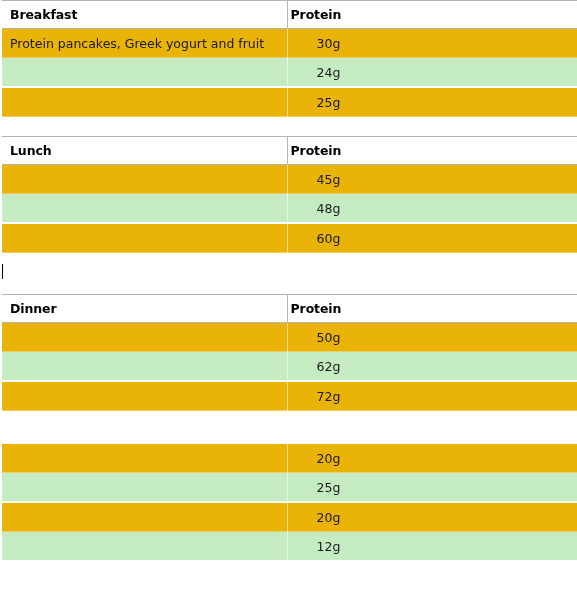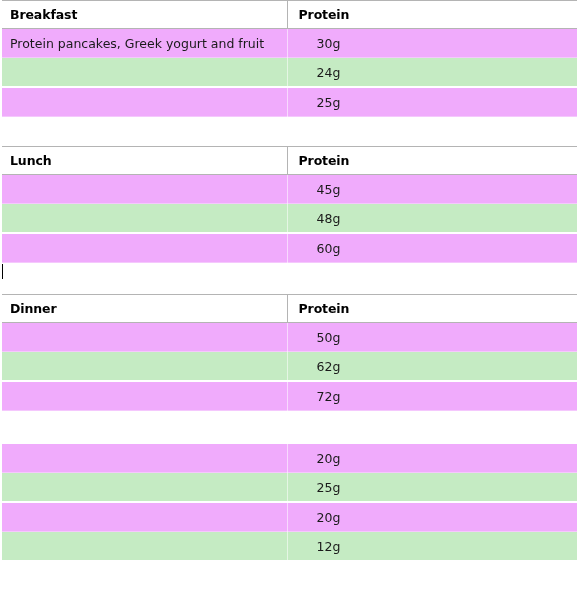--- a/index.html
+++ b/index.html
@@ -43,33 +43,33 @@
     background: #ffffff;
     height: 27px;
     border-top: 1px solid #b4b4b4;
     border-bottom: 1px solid #b4b4b4;
     font-size: 12.5px;
     font-weight: bold;
     color: #000000;
     letter-spacing: -0.1px;
   }
   tr.hdr td.name { border-right: 1px solid #b4b4b4; padding-left: 10px; }
-  tr.hdr td.val  { padding-left: 11px; }
+  tr.hdr td.val  { padding-left: 3px; }
 
   
   tr.row td {
     height: 28px;
     font-size: 12.5px;
     font-weight: normal;
     color: #1a1a1a;
   }
   tr.row td.name { padding-left: 10px; border-right: 1px solid rgba(255,255,255,0.55); }
   tr.row td.val  { padding-left: 29px; }
 
-  tr.row.dark td { background: #f0abfc; }
+  tr.row.dark td { background: #eab308; }
   tr.row.light td { background: #C5EBC3; margin-top: 24px; }
 
   
   tr.row.light td { border-bottom: 2px solid #ffffff; }
   tr.row.dark  td { border-bottom: 1px solid rgba(255,255,255,0.35); }
 
   
   .left-gutter {
     position: absolute;
     left: 0;
@@ -112,21 +112,21 @@
         <td class="name"></td>
         <td class="val">24g</td>
       </tr>
       <tr class="row dark">
         <td class="name"></td>
         <td class="val">25g</td>
       </tr>
     </tbody>
   </table>
 
-  <table class="meal-table" style="top:146px;">
+  <table class="meal-table" style="top:136px;">
     <colgroup>
         <col class="c-name">
         <col class="c-val">
       </colgroup>
     <tbody>
       <tr class="hdr">
         <td class="name">Lunch</td>
         <td class="val">Protein</td>
       </tr>
       <tr class="row dark">

